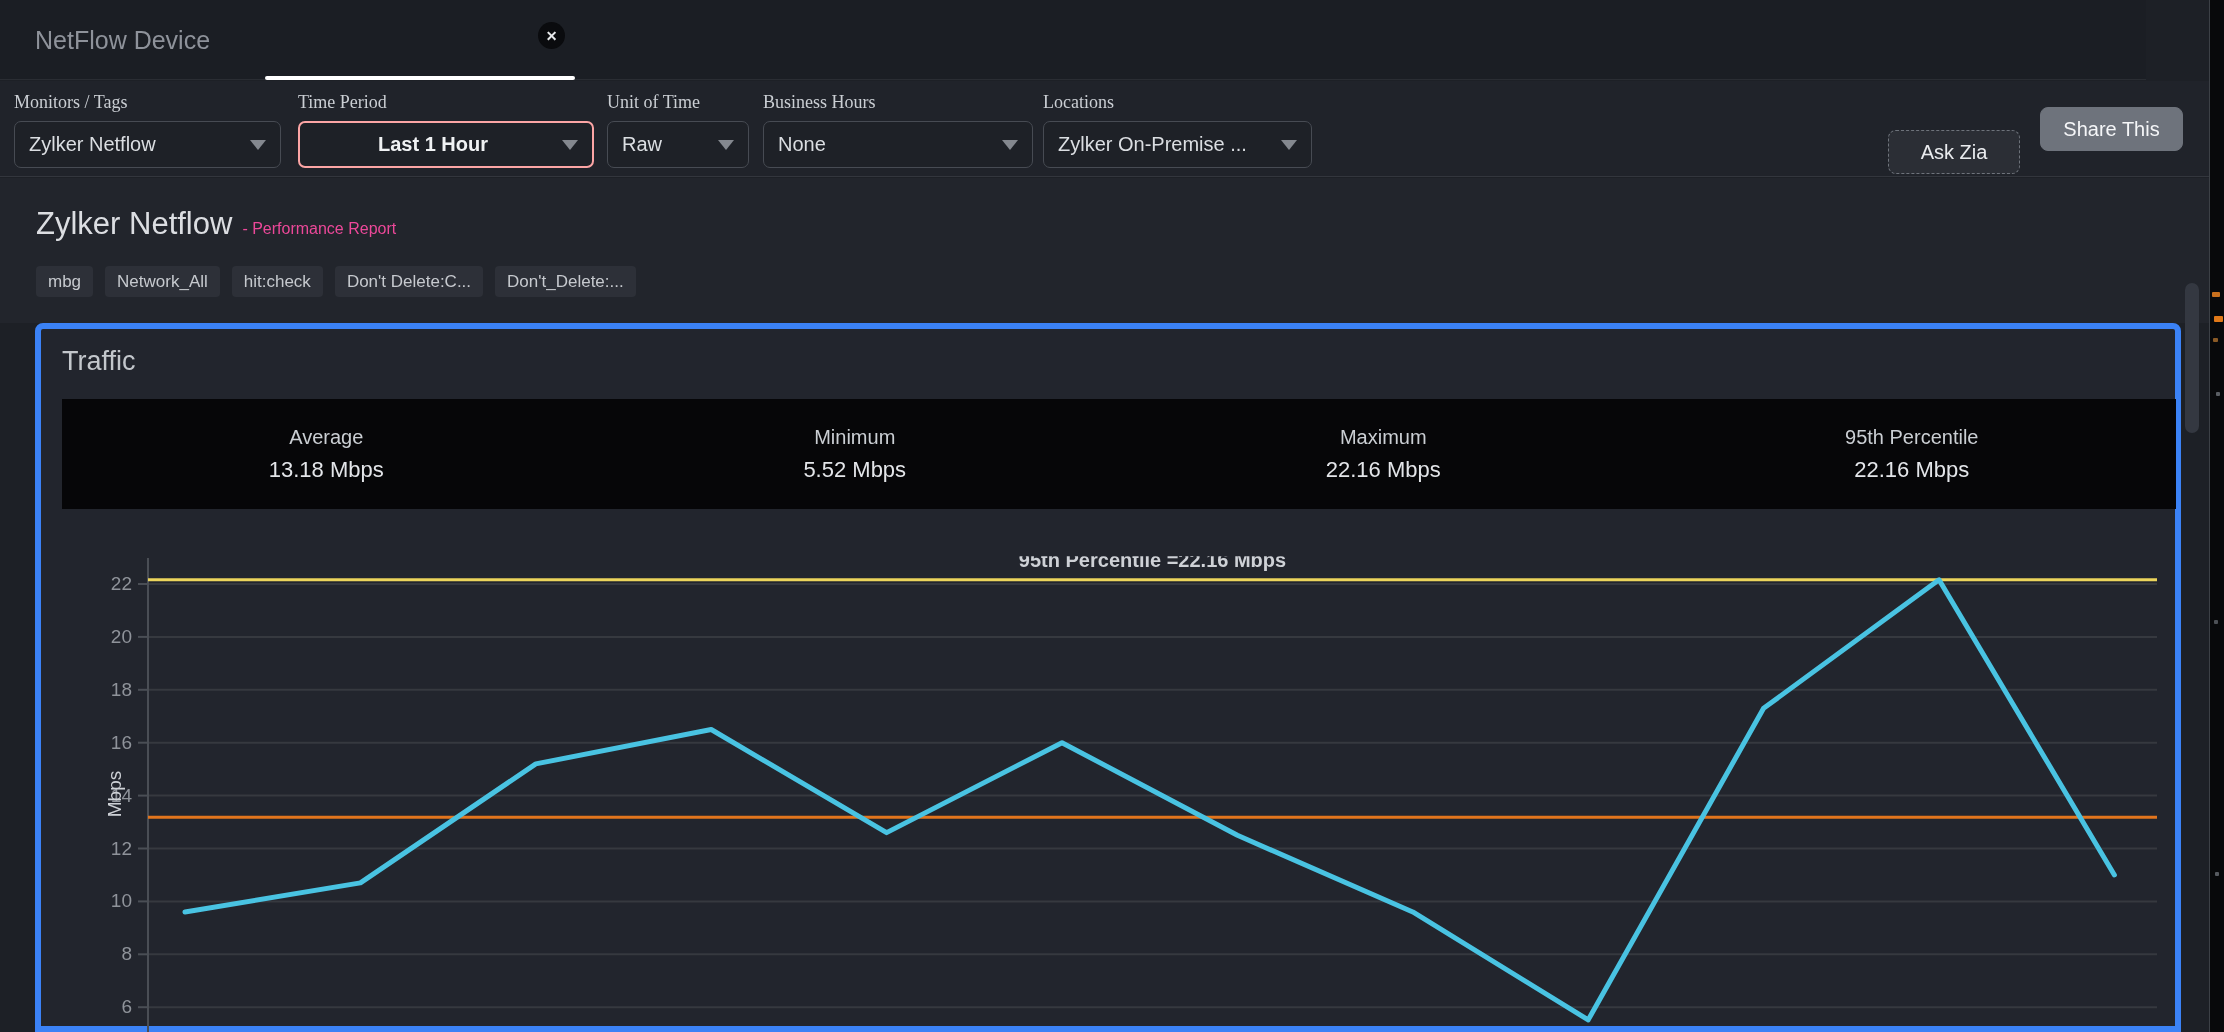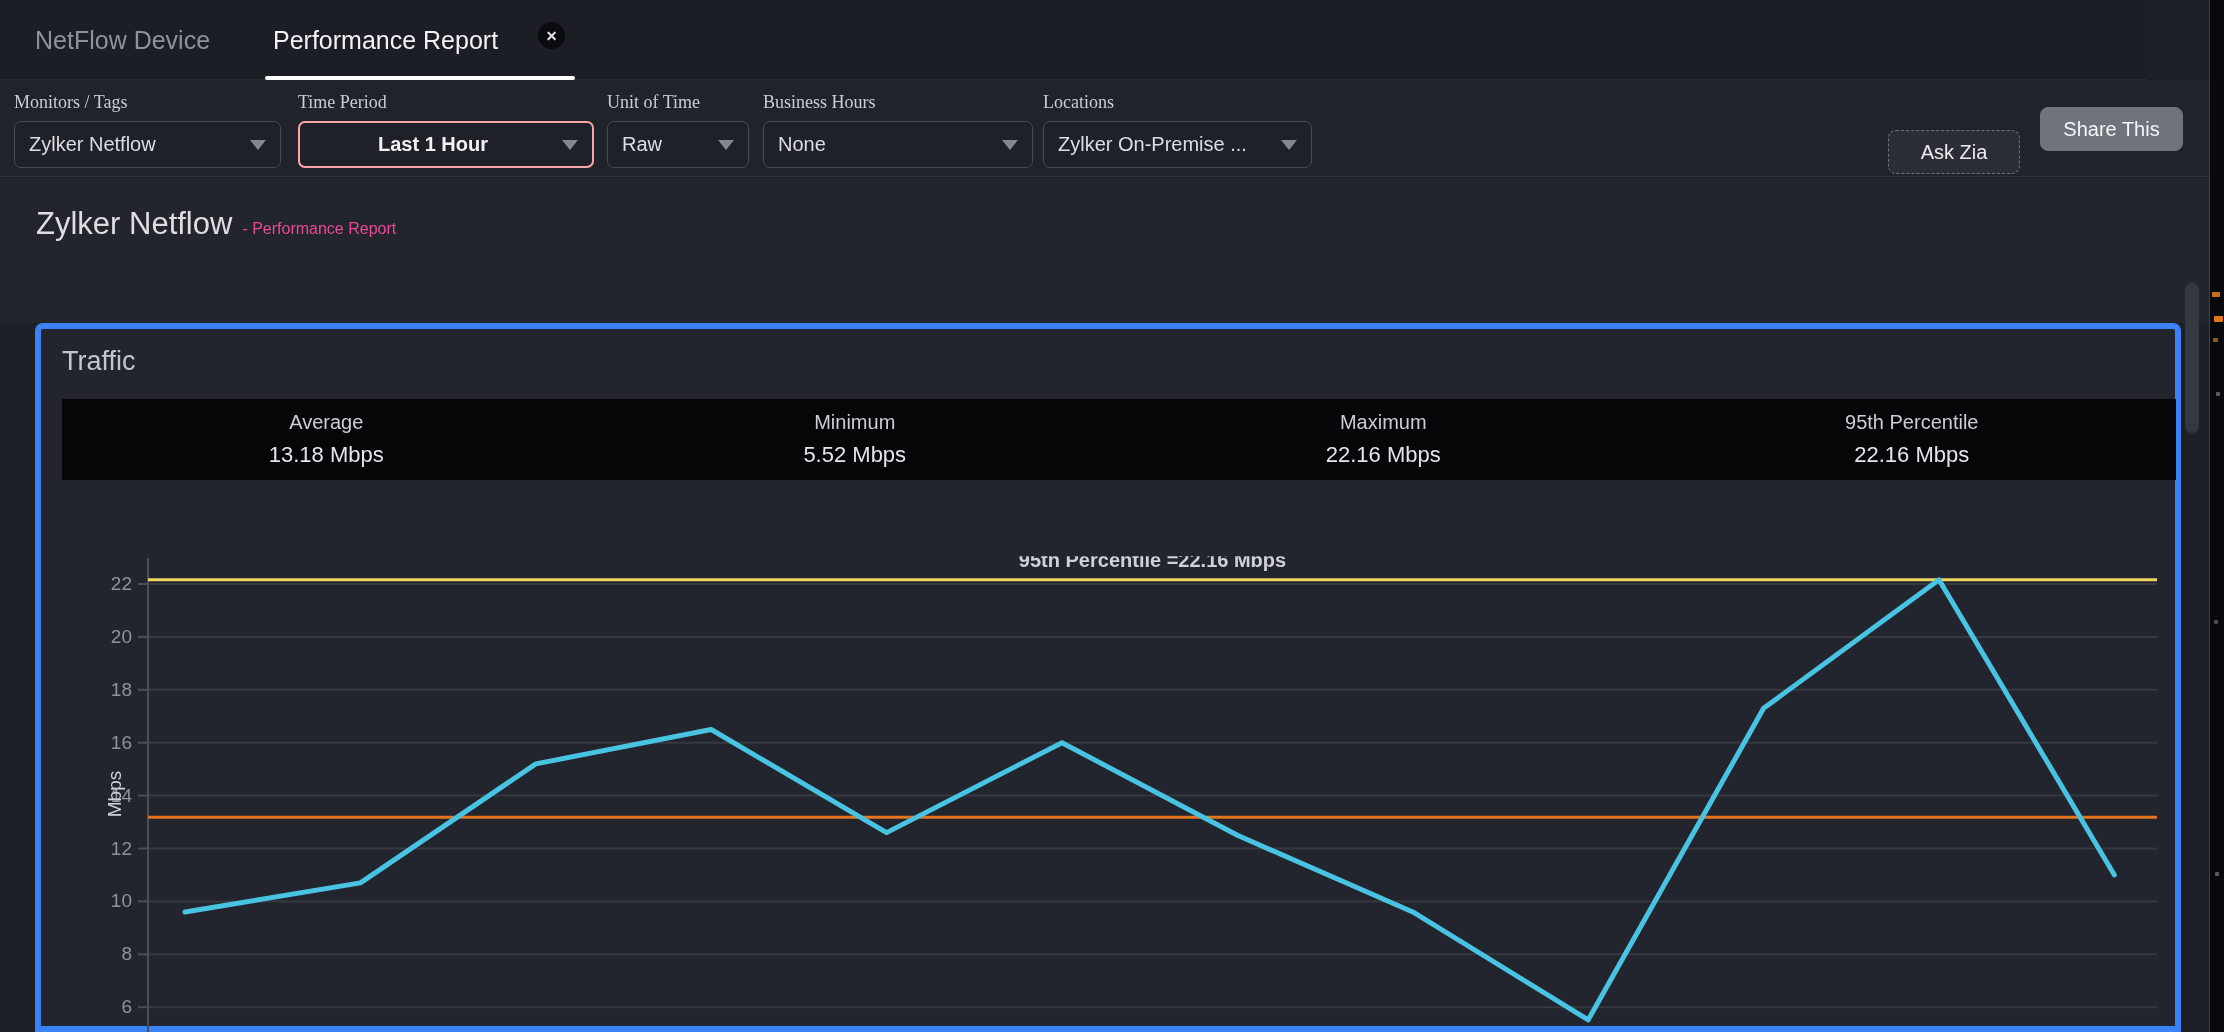--- a/index.html
+++ b/index.html
@@ -81,21 +81,21 @@
   }
   
   .card {
     position:absolute; left:35px; top:323px; width:2146px; height:709px;
     background:#22252d; border:6px solid #3b82f6;
     border-radius:8px 8px 0 0;
     padding-left:44px;
   }
   .card-title { position:absolute; left:21px; top:17px; font-size:27px; color:#c3c7cc; }
   .statsbar {
-    position:absolute; left:21px; top:70px; width:2114px; height:81px;
+    position:absolute; left:21px; top:70px; width:2114px; height:110px;
     background:#060608; display:flex;
   }
   .stat { flex:1; display:flex; flex-direction:column; align-items:center; justify-content:center; gap:8px; }
   .stat-label { font-size:20px; color:#caced3; }
   .stat-value { font-size:22px; color:#e3e5e9; }
   
   .annotation {
     position:absolute; left:107px; top:220px; width:2009px; height:24px;
     text-align:center; font-size:20px; font-weight:bold; color:#ced1d6;
     clip-path: inset(30% 0 0 0);
@@ -110,23 +110,20 @@
   .edge-strip { position:absolute; left:2210px; top:0; width:14px; height:1032px; background:#08090b; }
   .speck { position:absolute; border-radius:1px; }
 </style>
 </head>
 <body>
 
 <div class="tabbar">
   <div class="tab inactive">
     <span>NetFlow Device</span>
   </div>
-  <div class="tab active">
-    <span>Performance Report</span>
-  </div>
   <div class="tab-underline"></div>
   <div class="tab-close">✕</div>
 </div>
 
 <div class="filterbar">
 
   <div class="fgroup" style="left:14px;">
     <span class="flabel">Monitors / Tags</span>
     <div class="dropdown" style="left:0; width:267px;">
       <span class="dd-value">Zylker Netflow</span>
@@ -167,20 +164,27 @@
   </div>
 
   <div class="btn btn-askzia">Ask Zia</div>
   <div class="btn btn-share">Share This</div>
 </div>
 
 <div class="titlesec">
   <div class="report-title-row">
     <span class="report-title">Zylker Netflow</span>
     <span class="report-subtitle">- Performance Report</span>
+  </div>
+  <div class="tags">
+    <div class="tag">mbg</div>
+    <div class="tag">Network_All</div>
+    <div class="tag">hit:check</div>
+    <div class="tag">Don't Delete:C...</div>
+    <div class="tag">Don't_Delete:...</div>
   </div>
 </div>
 
 <div class="card">
   <div class="card-title">Traffic</div>
 
   <div class="statsbar">
     <div class="stat">
       <span class="stat-label">Average</span>
       <span class="stat-value">13.18 Mbps</span>

